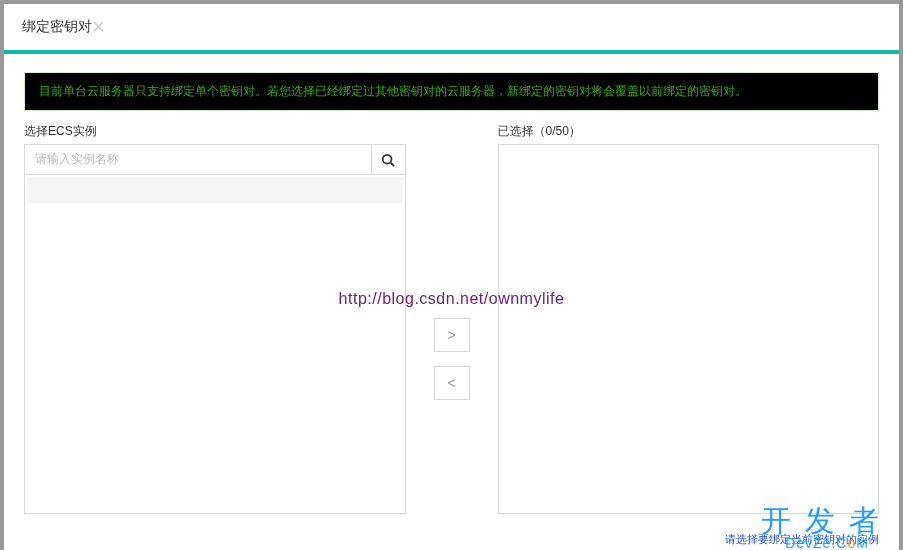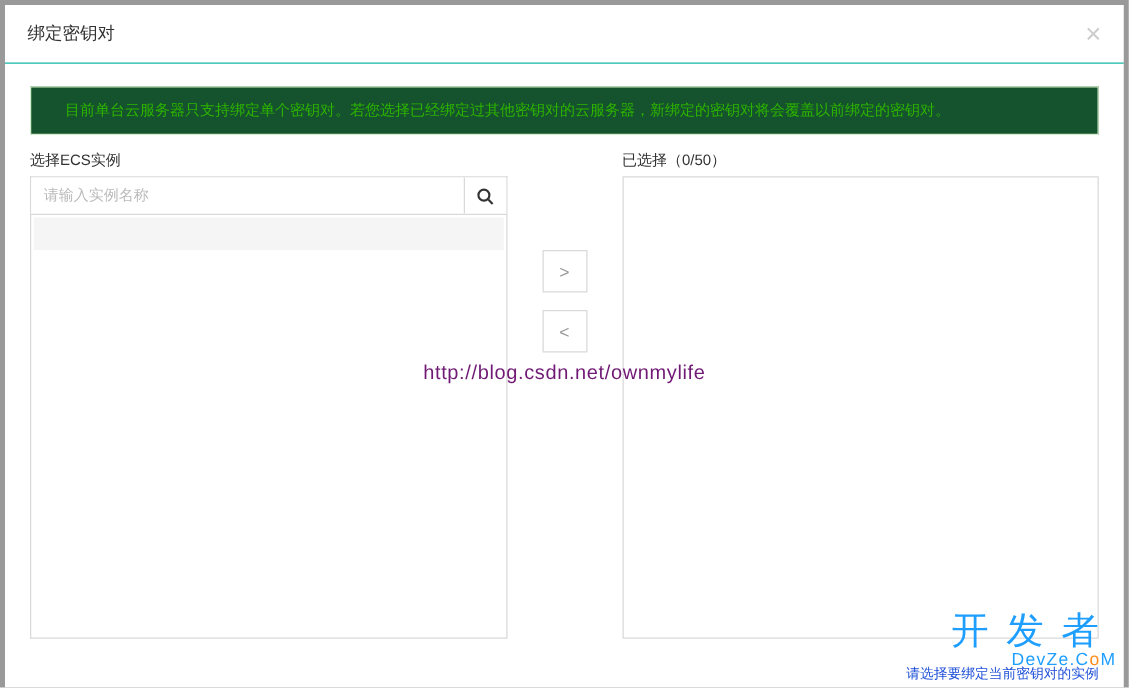--- a/index.html
+++ b/index.html
@@ -17,51 +17,50 @@
       top: 4px;
       left: 4px;
       right: 4px;
       bottom: 0;
       background: #fff;
       display: flex;
       flex-direction: column;
     }
     .modal-header {
       padding: 12px 18px;
-      border-bottom: 1px solid #14b8a6;
-      display: flex;
-      justify-content: space-between;
+      border-bottom: 4px solid #14b8a6;
+      display: flex;
       align-items: center;
     }
     .modal-title { font-size: 14px; color: #333; }
     .close-btn {
       font-size: 22px;
       color: #ccc;
       cursor: pointer;
       line-height: 1;
       background: none;
       border: none;
     }
     .modal-body {
       padding: 18px 20px 10px 20px;
       flex: 1;
       display: flex;
       flex-direction: column;
     }
     .alert {
-      background: #14532d;
+      background: #000000;
       border: 1px solid #d4edcb;
       color: #2db200;
-      padding: 10px 27px;
+      padding: 10px 14px;
       font-size: 12px;
       margin-bottom: 12px;
     }
     .transfer {
       display: flex;
-      align-items: flex-start;
+      align-items: center;
       gap: 0;
       flex: 1;
       position: relative;
     }
     .panel {
       display: flex;
       flex-direction: column;
     }
     .panel-left { width: 384px; }
     .panel-right { width: 384px; }
@@ -141,22 +140,22 @@
       display: flex;
       justify-content: flex-end;
       align-items: center;
       padding: 8px 20px 4px 20px;
       gap: 8px;
     }
     .error-msg { color: #1d4ed8; font-size: 11px; }
     .brand {
       position: absolute;
       right: 10px;
-      bottom: 16px;
-      text-align: right;
+      bottom: 0;
+      text-align: center;
       pointer-events: none;
     }
     .brand-top {
       color: #1e9fff;
       font-size: 30px;
       letter-spacing: 14px;
       font-weight: 400;
       line-height: 1;
     }
     .brand-bottom {

